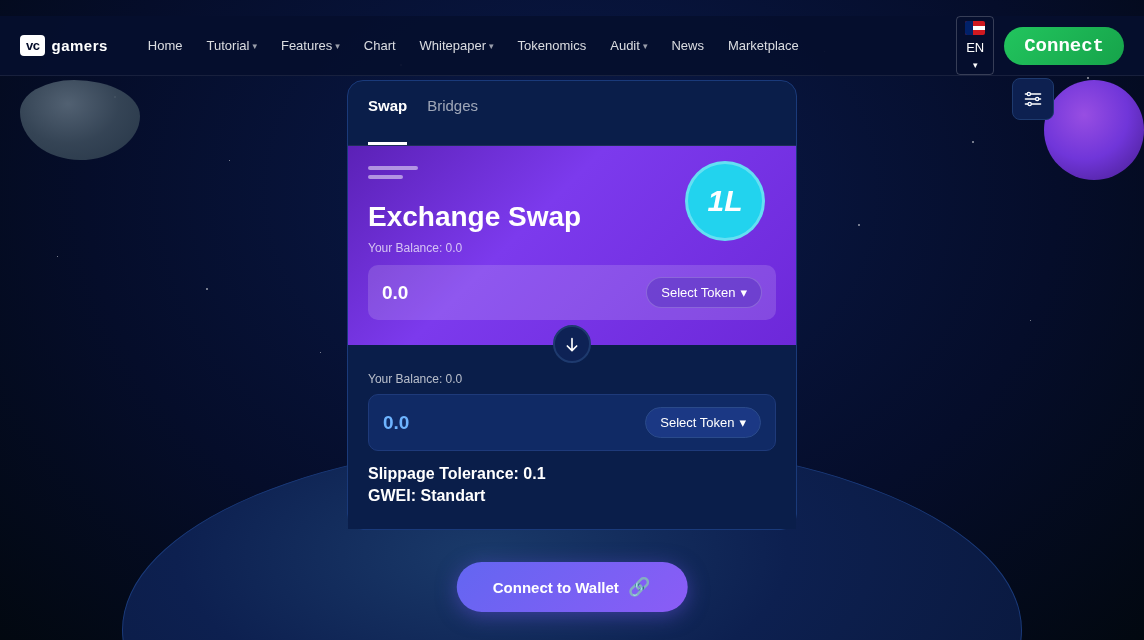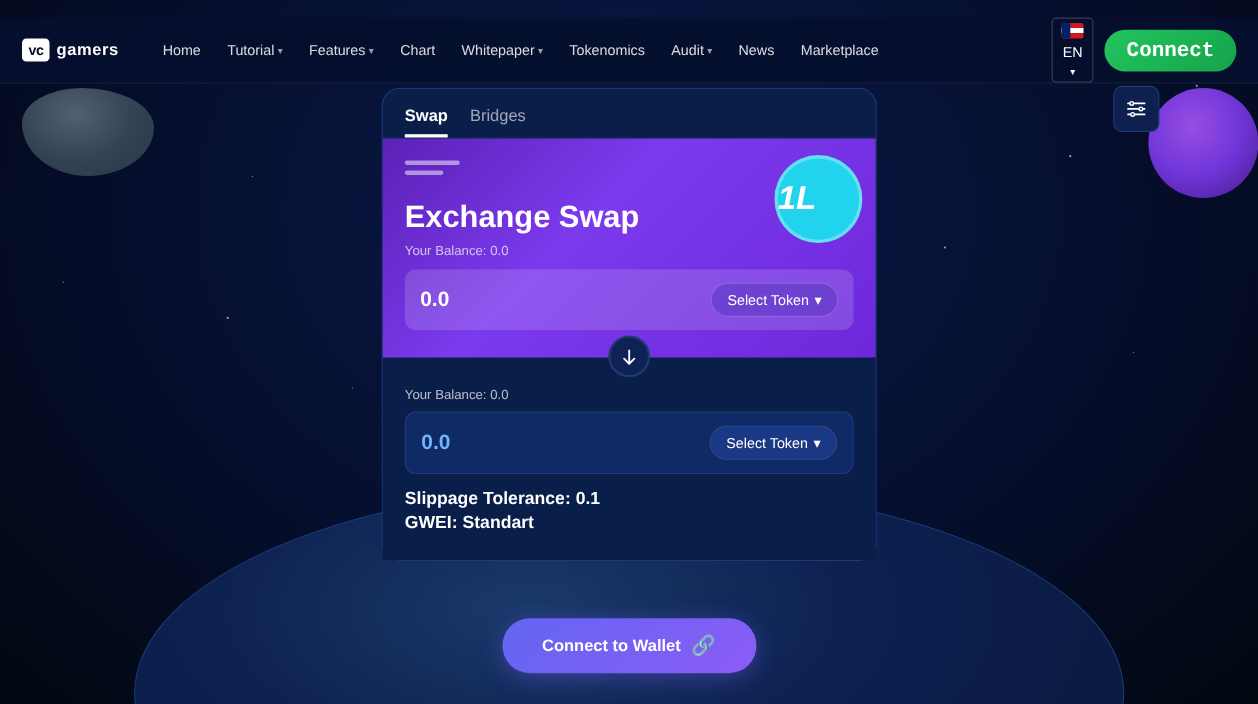--- a/index.html
+++ b/index.html
@@ -216,21 +216,21 @@
     .card-tabs {
       display: flex;
       padding: 16px 20px 0;
       gap: 20px;
       border-bottom: 1px solid rgba(255,255,255,0.08);
     }
 
     .tab {
       color: rgba(255,255,255,0.6);
       font-size: 15px;
-      padding-bottom: 8px;
+      padding-bottom: 28px;
       cursor: pointer;
       font-weight: 500;
     }
 
     .tab.active {
       color: white;
       font-weight: 700;
       border-bottom: 3px solid white;
     }
 
@@ -254,27 +254,28 @@
 
     .header-line {
       height: 4px;
       border-radius: 2px;
       background: rgba(255,255,255,0.5);
     }
 
     .swap-logo-circle {
       position: absolute;
       top: 15px;
-      right: 12px;
+      right: 31px;
       width: 80px;
       height: 80px;
       background: #22d3ee;
       border-radius: 50%;
       display: flex;
       align-items: center;
+      justify-content: center;
       border: 3px solid rgba(255,255,255,0.3);
     }
 
     .swap-logo-text {
       color: white;
       font-size: 30px;
       font-weight: 900;
       font-style: italic;
     }
 

